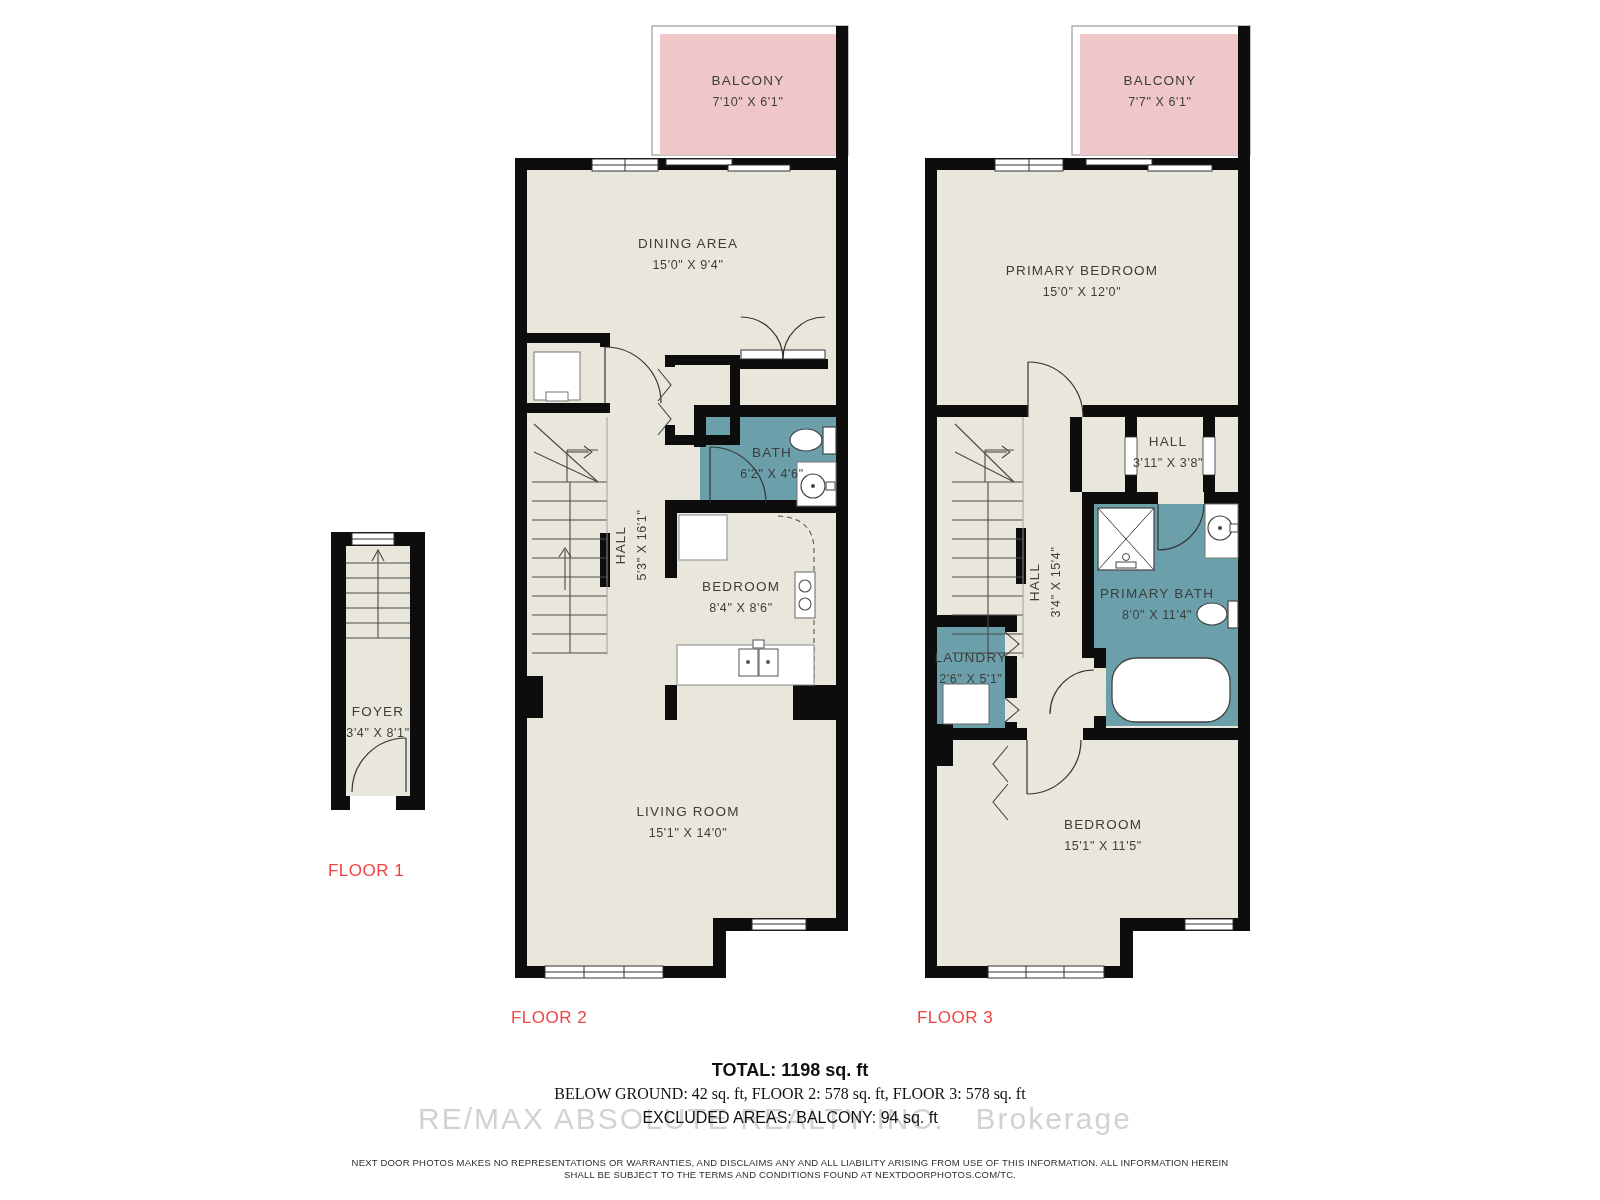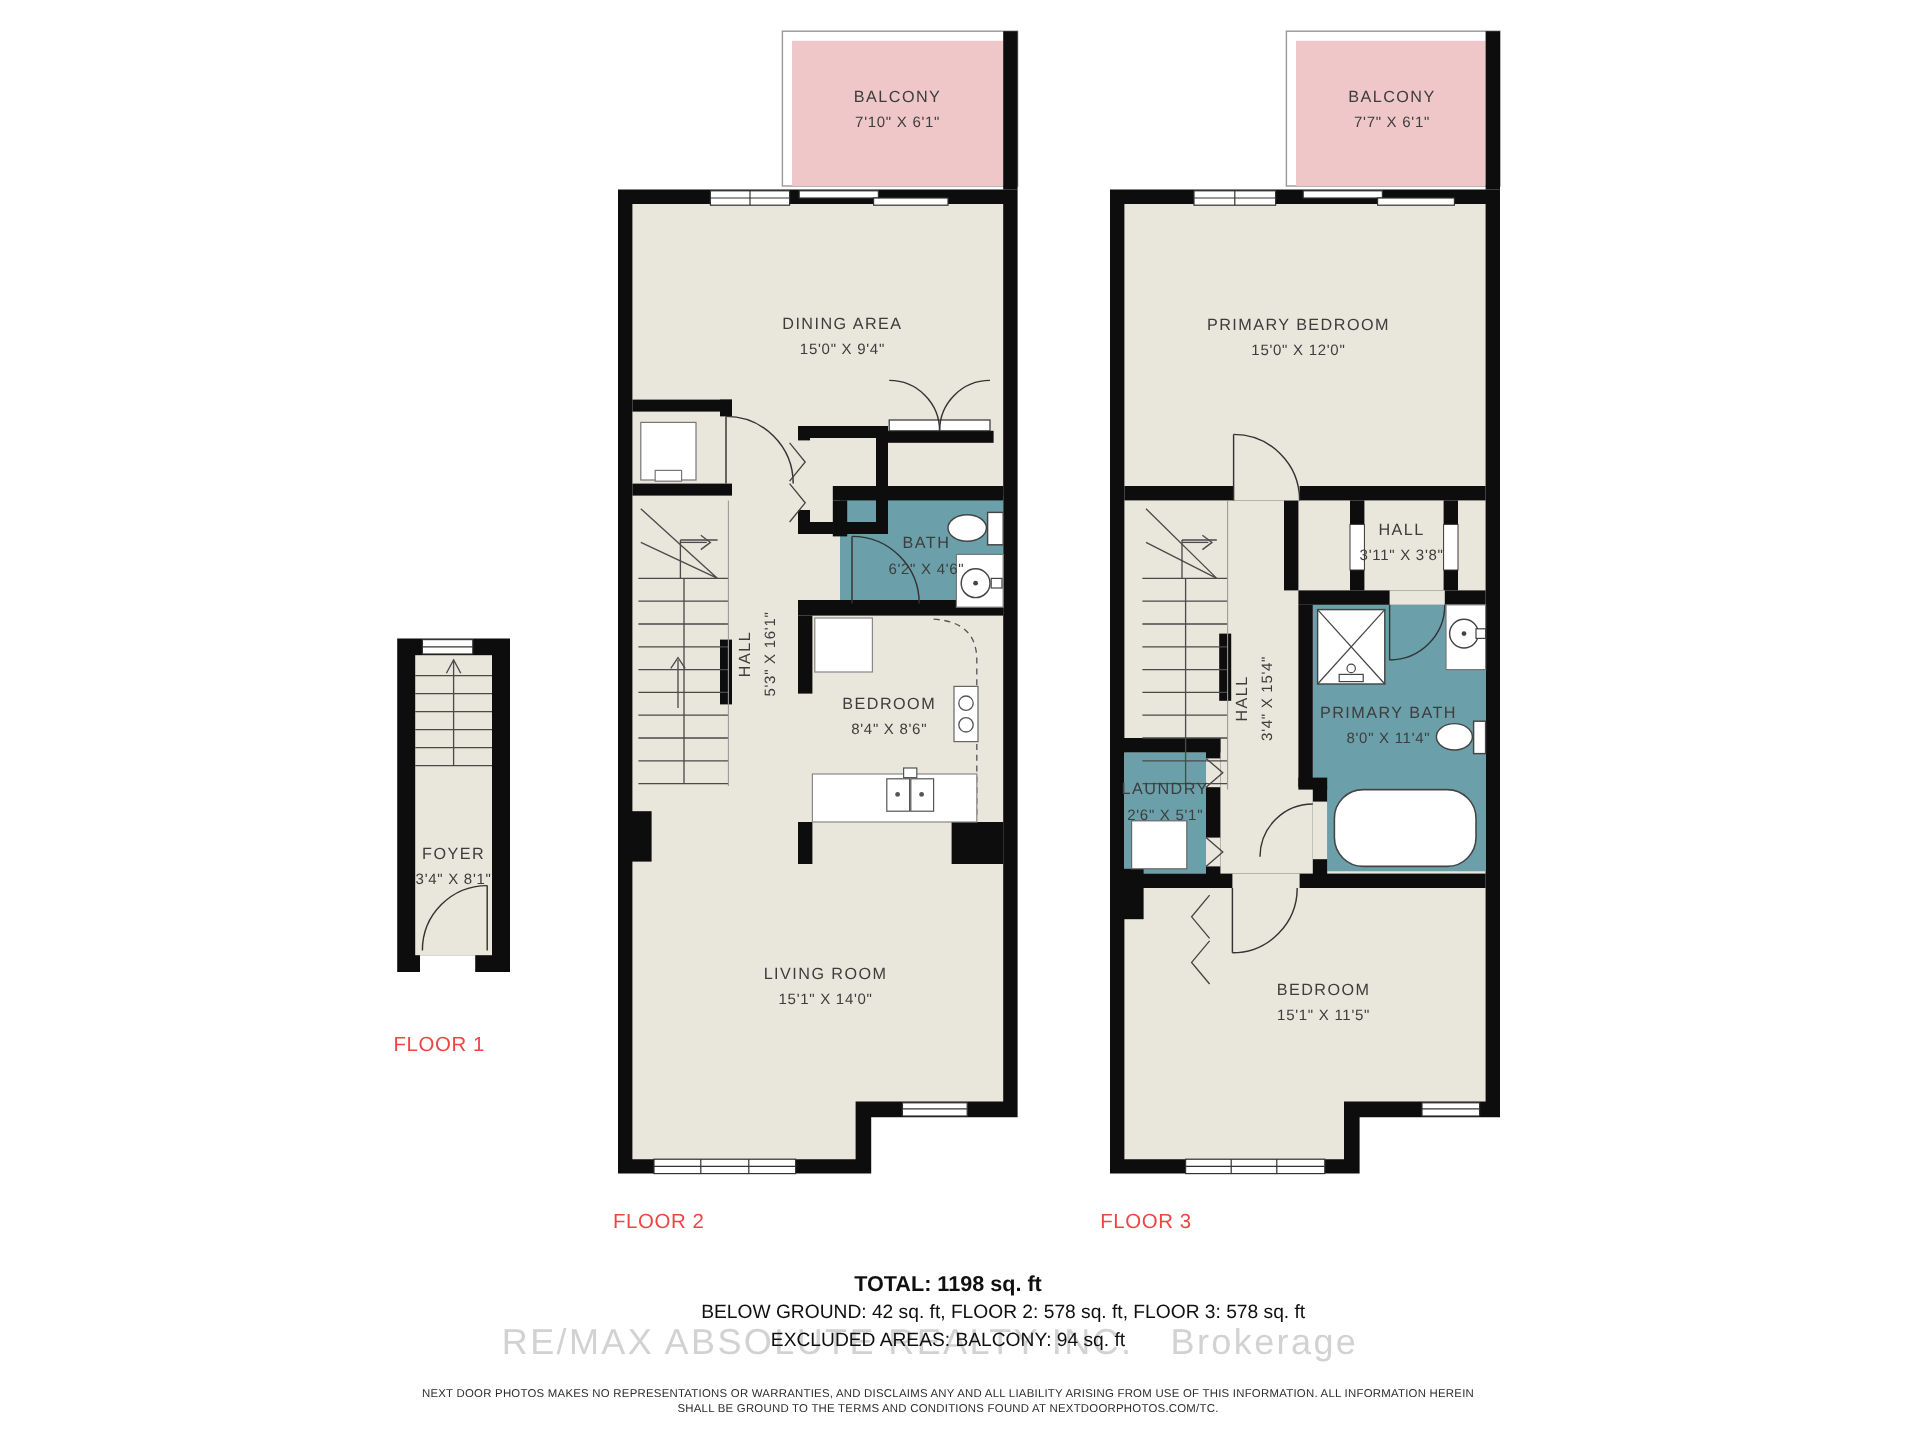--- a/index.html
+++ b/index.html
@@ -259,21 +259,21 @@
 
 <div class="rlabel" style="left:378px;top:722px;">
   <span class="rname">FOYER</span>
   <span class="rdims">3'4" X 8'1"</span>
 </div>
 
 <div class="rlabel" style="left:748px;top:91px;">
   <span class="rname">BALCONY</span>
   <span class="rdims">7'10" X 6'1"</span>
 </div>
-<div class="rlabel" style="left:688px;top:280px;margin-left:14px;">
+<div class="rlabel" style="left:688px;top:254px;">
   <span class="rname">DINING AREA</span>
   <span class="rdims">15'0" X 9'4"</span>
 </div>
 <div class="rlabel vert" style="left:631px;top:545px;">
   <span class="rname">HALL</span>
   <span class="rdims">5'3" X 16'1"</span>
 </div>
 <div class="rlabel" style="left:772px;top:463px;">
   <span class="rname">BATH</span>
   <span class="rdims">6'2" X 4'6"</span>
@@ -315,18 +315,18 @@
   <span class="rname">BEDROOM</span>
   <span class="rdims">15'1" X 11'5"</span>
 </div>
 
 <div class="floorlabel" style="left:366px;top:871px;">FLOOR 1</div>
 <div class="floorlabel" style="left:549px;top:1018px;">FLOOR 2</div>
 <div class="floorlabel" style="left:955px;top:1018px;">FLOOR 3</div>
 
 <div class="watermark" style="left:775px;top:1119px;">RE/MAX ABSOLUTE REALTY INC.&nbsp;&nbsp;&nbsp;Brokerage</div>
 <div class="sumline total" style="left:790px;top:1070px;">TOTAL: 1198 sq. ft</div>
-<div class="sumline" style="left:836px;top:1094px;">BELOW GROUND: 42 sq. ft, FLOOR 2: 578 sq. ft, FLOOR 3: 578 sq. ft</div>
+<div class="sumline" style="left:790px;top:1094px;font-family:Liberation Serif, serif;">BELOW GROUND: 42 sq. ft, FLOOR 2: 578 sq. ft, FLOOR 3: 578 sq. ft</div>
 <div class="sumline" style="left:790px;top:1118px;">EXCLUDED AREAS: BALCONY: 94 sq. ft</div>
 <div class="discl" style="left:790px;top:1162px;">NEXT DOOR PHOTOS MAKES NO REPRESENTATIONS OR WARRANTIES, AND DISCLAIMS ANY AND ALL LIABILITY ARISING FROM USE OF THIS INFORMATION. ALL INFORMATION HEREIN</div>
-<div class="discl" style="left:790px;top:1174px;">SHALL BE GROUND TO THE TERMS AND CONDITIONS FOUND AT NEXTDOORPHOTOS.COM/TC.</div>
+<div class="discl" style="left:790px;top:1174px;">SHALL BE SUBJECT TO THE TERMS AND CONDITIONS FOUND AT NEXTDOORPHOTOS.COM/TC.</div>
 
 </div>
 
 </body></html>

